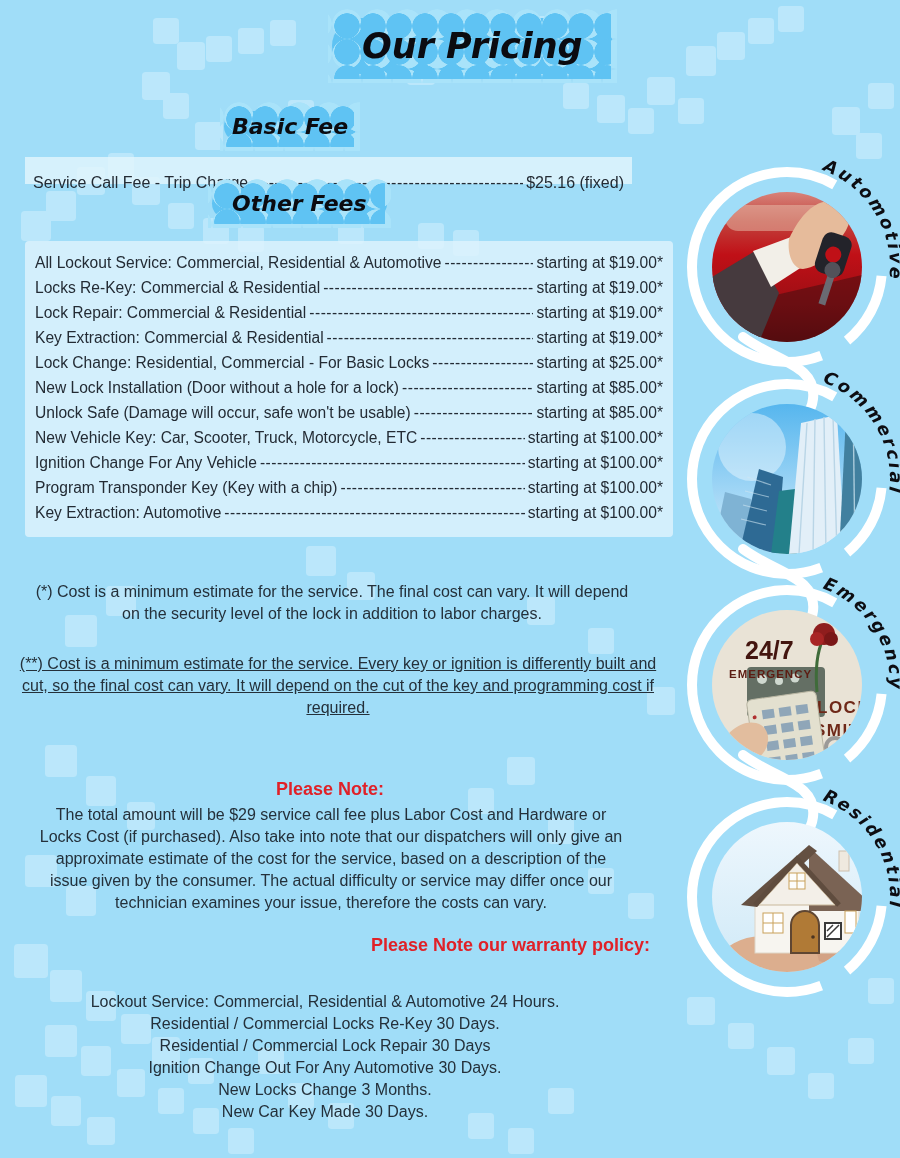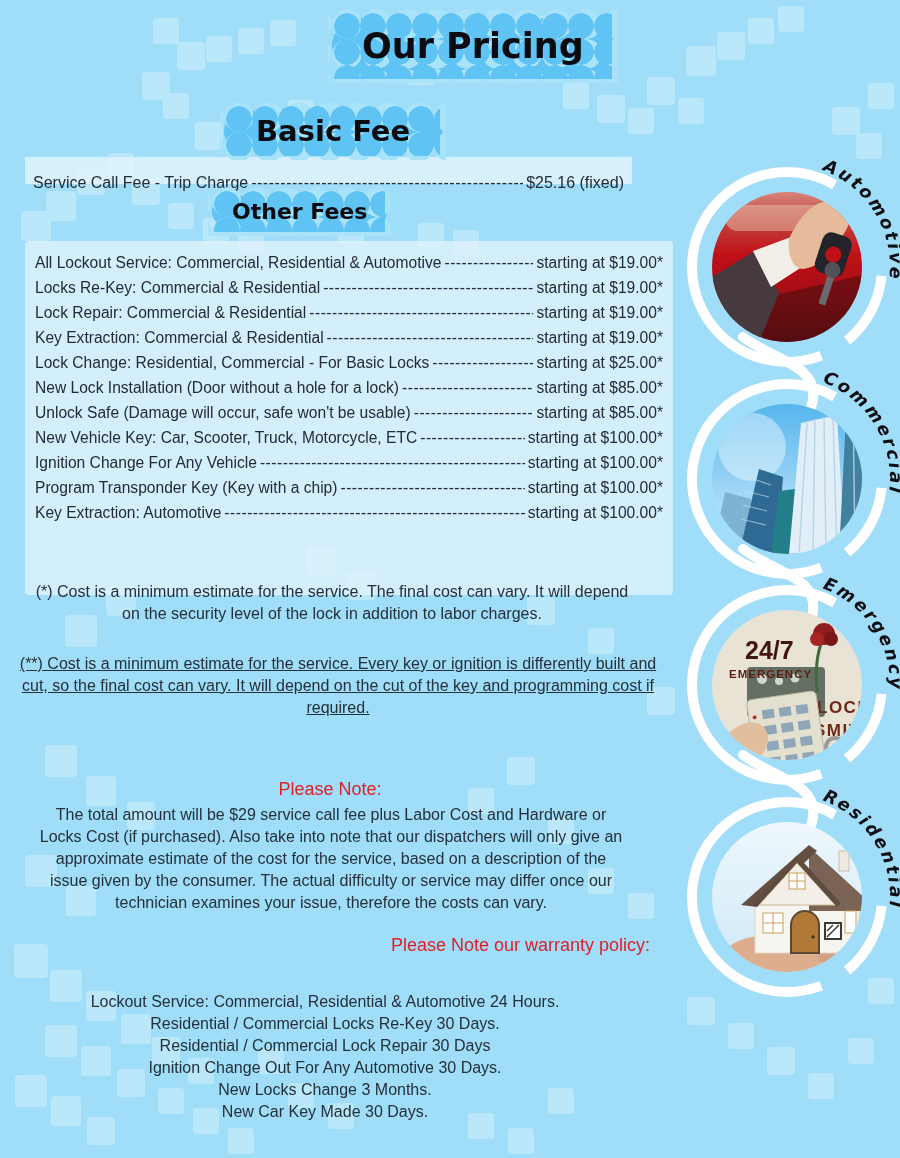--- a/index.html
+++ b/index.html
@@ -37,58 +37,58 @@
       30px 1090px 0 15px #c2eafc, 65px 1110px 0 14px #c2eafc, 100px 1130px 0 13px #c2eafc,
       170px 1100px 0 12px #c2eafc, 205px 1120px 0 12px #c2eafc, 240px 1140px 0 12px #c2eafc,
       300px 1095px 0 12px #c2eafc, 340px 1115px 0 12px #c2eafc, 270px 1060px 0 12px #c2eafc,
       700px 1010px 0 13px #c2eafc, 740px 1035px 0 12px #c2eafc, 780px 1060px 0 13px #c2eafc,
       820px 1085px 0 12px #c2eafc, 860px 1050px 0 12px #c2eafc, 880px 990px 0 12px #c2eafc,
       480px 1125px 0 12px #c2eafc, 520px 1140px 0 12px #c2eafc, 560px 1100px 0 12px #c2eafc;
   }
   .bubble-pill{
     position:absolute;display:inline-block;z-index:2;
     background:#5fc3f3;border-radius:999px;color:#0b0b10;
-    font-family:"DejaVu Sans",sans-serif;font-weight:bold;
+    font-family:"DejaVu Sans",sans-serif;font-weight:bold;font-style:italic;
     text-align:center;white-space:nowrap;
   }
   .bubble-pill::before{ 
     content:"";position:absolute;left:-4px;right:-4px;top:-9px;bottom:-9px;z-index:-2;
     background-image:radial-gradient(closest-side,#a9e3fa 96%,transparent 100%);
     background-size:30px 30px;background-position:4px 0;
   }
   .bubble-pill::after{ 
     content:"";position:absolute;left:2px;right:2px;top:-5px;bottom:-5px;z-index:-1;
     background-image:radial-gradient(closest-side,#5fc3f3 96%,transparent 100%);
     background-size:26px 26px;background-position:0 0;
   }
   #title-pill{left:332px;top:18px;padding:8px 30px;font-size:35px;}
-  #basic-fee-pill{left:224px;top:111px;padding:3px 32px;font-size:29px;}
-  #other-fees-pill{left:212px;top:196px;padding:3px 20px;font-size:22px;}
+  #basic-fee-pill{left:224px;top:111px;padding:3px 8px;font-size:22px;}
+  #other-fees-pill{left:212px;top:188px;padding:3px 20px;font-size:22px;}
 
   .fee-row{display:flex;align-items:baseline;color:#232b34;font-size:15.6px;}
   .fee-label{white-space:nowrap;}
   .fee-leader{flex:1 1 auto;overflow:hidden;white-space:nowrap;margin:0 3px;letter-spacing:.5px;}
   .fee-price{white-space:nowrap;}
 
   #basic-fee-row{
     position:absolute;left:25px;top:157px;width:607px;height:27px;line-height:27px;
     background:rgba(228,246,253,.8);padding:12px 8px;box-sizing:border-box;font-size:16px;
   }
   #fees-panel{
-    position:absolute;left:25px;top:241px;width:648px;height:354px;
+    position:absolute;left:25px;top:241px;width:648px;height:296px;
     background:rgba(222,243,252,.82);border-radius:4px;
     padding:9px 10px 0 10px;box-sizing:border-box;
   }
   #fees-panel .fee-row{line-height:25px;}
 
   .note-block{position:absolute;color:#24303a;font-size:16px;line-height:22px;text-align:center;}
   #note-single{left:27px;top:581px;width:610px;}
   #note-double{left:8px;top:653px;width:660px;text-decoration:underline;}
 
-  .red-heading{position:absolute;color:#e02128;font-weight:normal;font-size:18px;text-align:center;}
+  .red-heading{position:absolute;color:#e02128;font-weight:bold;font-size:18px;text-align:center;}
   #please-note-heading{left:0;top:779px;width:660px;}
   #please-note-body{left:36px;top:804px;width:590px;}
   #warranty-heading{left:0;top:935px;width:650px;text-align:right;}
   #warranty-list{left:0;top:991px;width:650px;}
   #warranty-list .w-line{line-height:22px;}
 
   #badges{position:absolute;left:667px;top:147px;width:233px;height:880px;}
   .ring{fill:none;stroke:#ffffff;stroke-width:10;}
   .connector{fill:none;stroke:#ffffff;stroke-width:10;stroke-linecap:round;}
   .badge-label{

